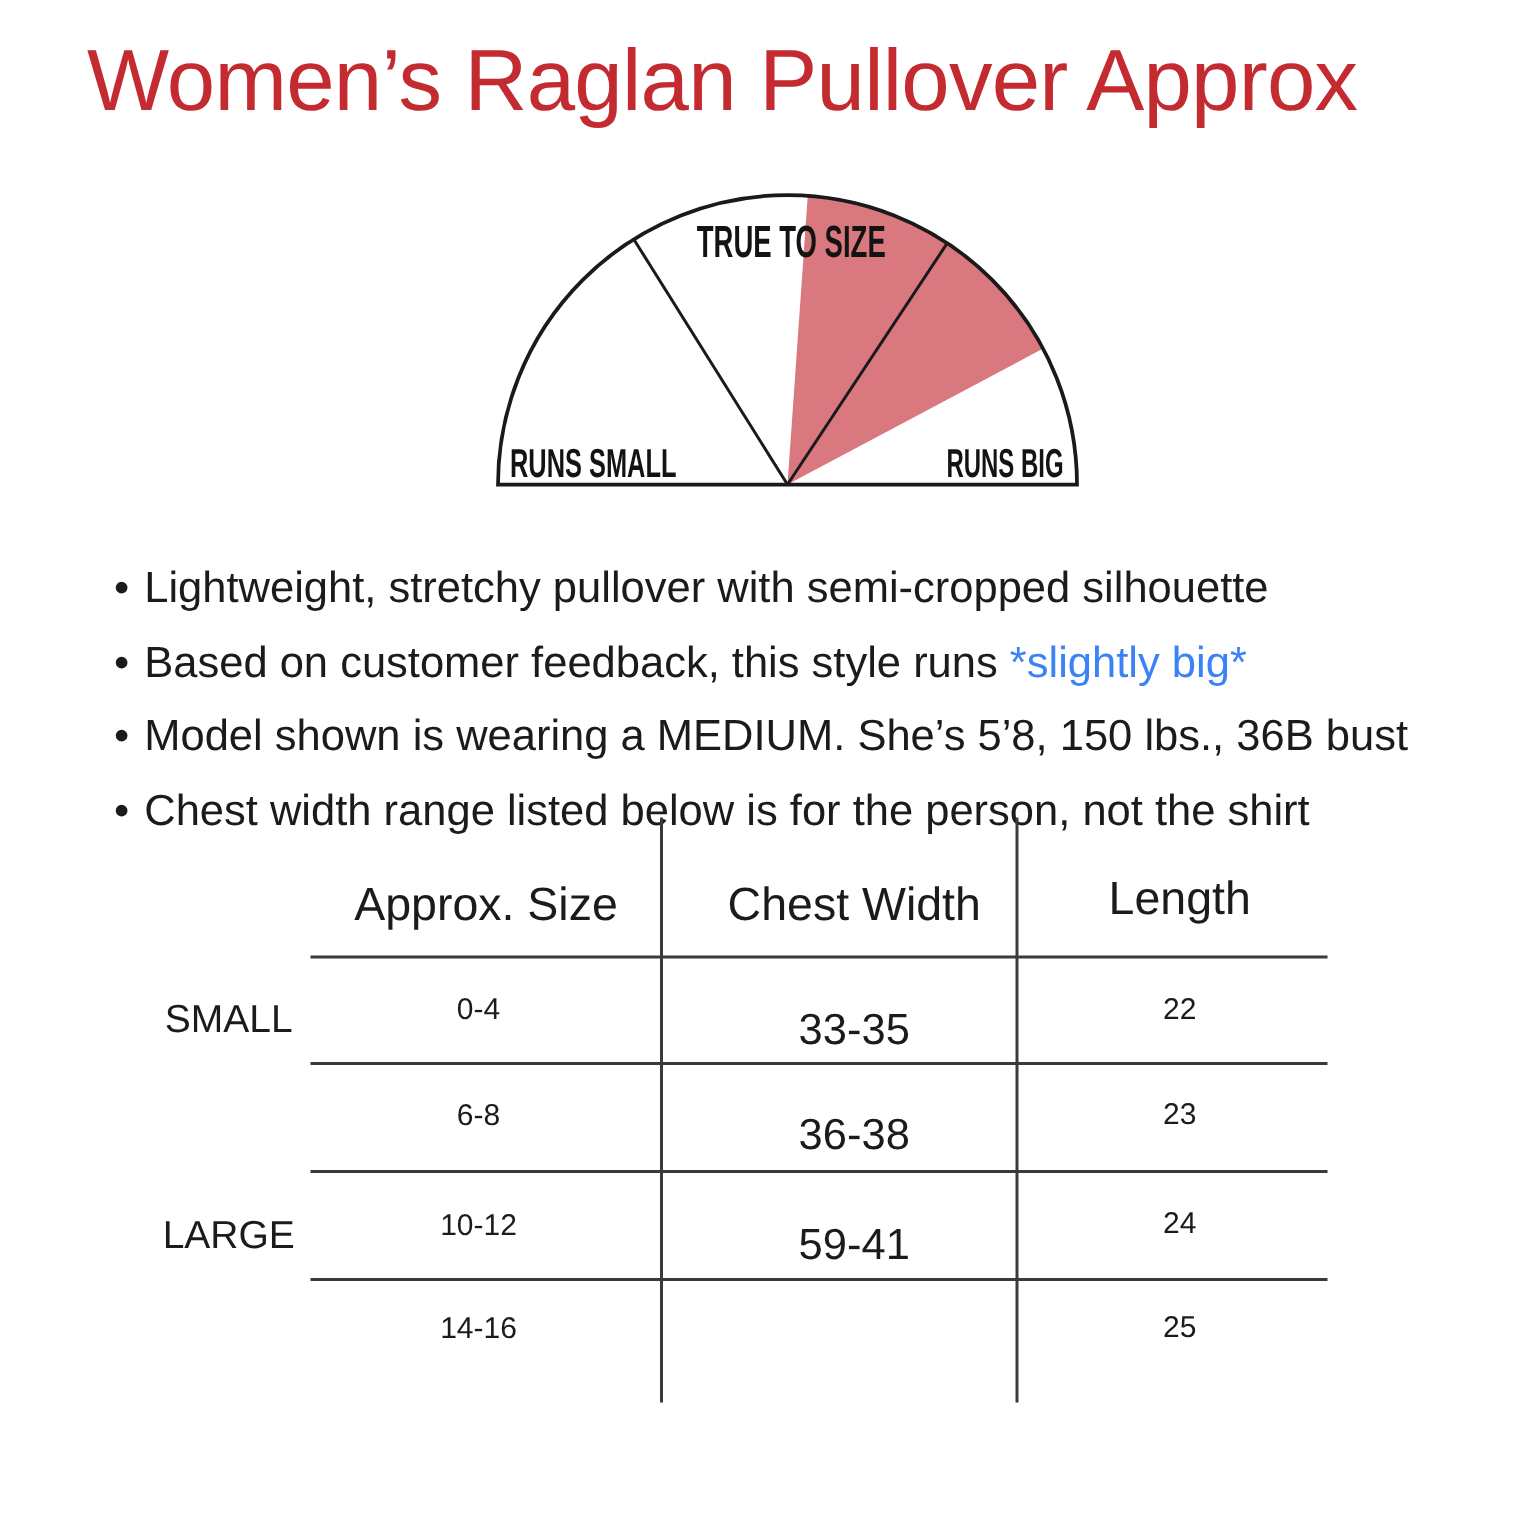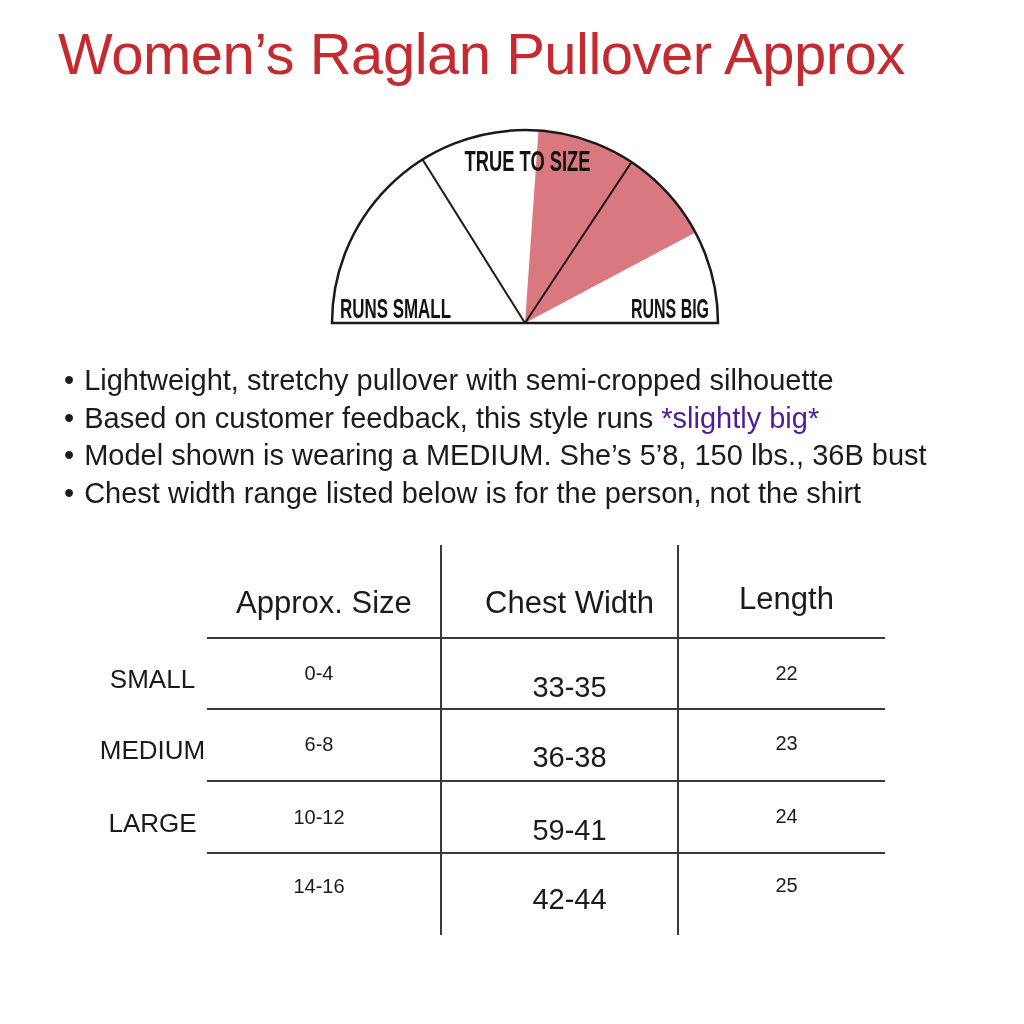--- a/index.html
+++ b/index.html
@@ -23,23 +23,23 @@
     font-family:"Liberation Sans", sans-serif;
     font-weight:bold;
     fill:#131313;
   }
   .bullets{
     position:absolute;left:64px;top:362px;
     margin:0;padding:0;list-style:none;
     font-size:29px;line-height:37.6px;
     white-space:nowrap;
   }
-  .bullets li{margin:0;padding:0;}
+  .bullets li{margin:12px;padding:0;}
   .bullets .marker{display:inline-block;margin-right:10px;}
-  .red{color:#4c1d95;}
+  .red{color:#3b82f6;}
   
   .hline{position:absolute;left:207px;width:678px;height:2px;background:#3a3a3a;}
   .hl0{top:637px}.hl1{top:708px}.hl2{top:780px}.hl3{top:852px}
   .vline{position:absolute;top:545px;height:390px;width:2px;background:#3a3a3a;}
   .vl0{left:440px}.vl1{left:677px}
   
   .th{position:absolute;font-size:31px;text-align:center;white-space:nowrap;}
   .th-approx{left:207px;width:234px;top:585px;}
   .th-chest{left:451px;width:237px;top:585px;}
   .th-length{left:684px;width:205px;top:581px;}
@@ -95,27 +95,25 @@
 
   <div class="th th-approx">Approx. Size</div>
   <div class="th th-chest">Chest Width</div>
   <div class="th th-length">Length</div>
 
   <div class="cell lbl r0">SMALL</div>
   <div class="cell sz  r0">0-4</div>
   <div class="cell ch  r0">33-35</div>
   <div class="cell len r0">22</div>
 
-  <div class="cell lbl r1">MEDIUM</div>
   <div class="cell sz  r1">6-8</div>
   <div class="cell ch  r1">36-38</div>
   <div class="cell len r1">23</div>
 
   <div class="cell lbl r2">LARGE</div>
   <div class="cell sz  r2">10-12</div>
   <div class="cell ch  r2">59-41</div>
   <div class="cell len r2">24</div>
 
   <div class="cell sz  r3">14-16</div>
-  <div class="cell ch  r3">42-44</div>
   <div class="cell len r3">25</div>
 
 </div>
 
 </body></html>

